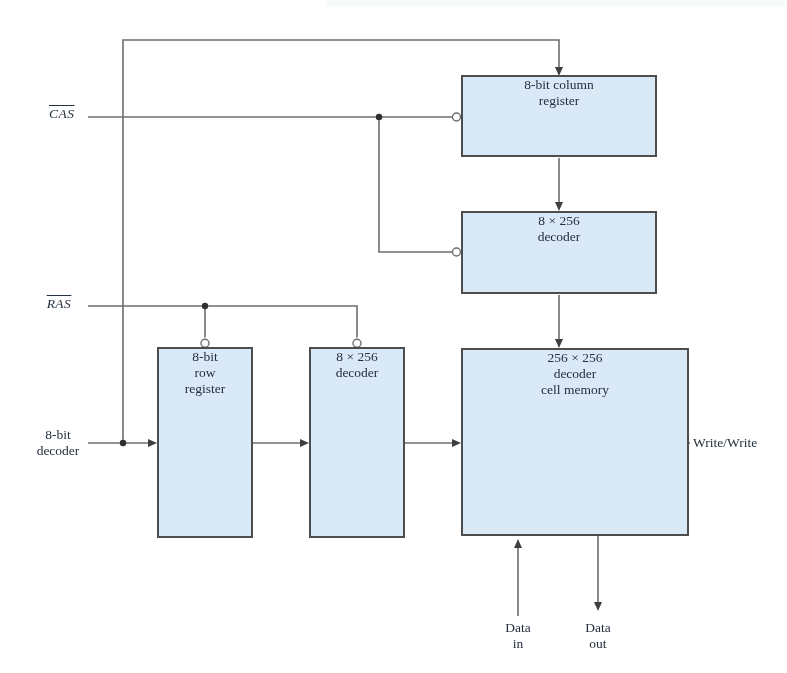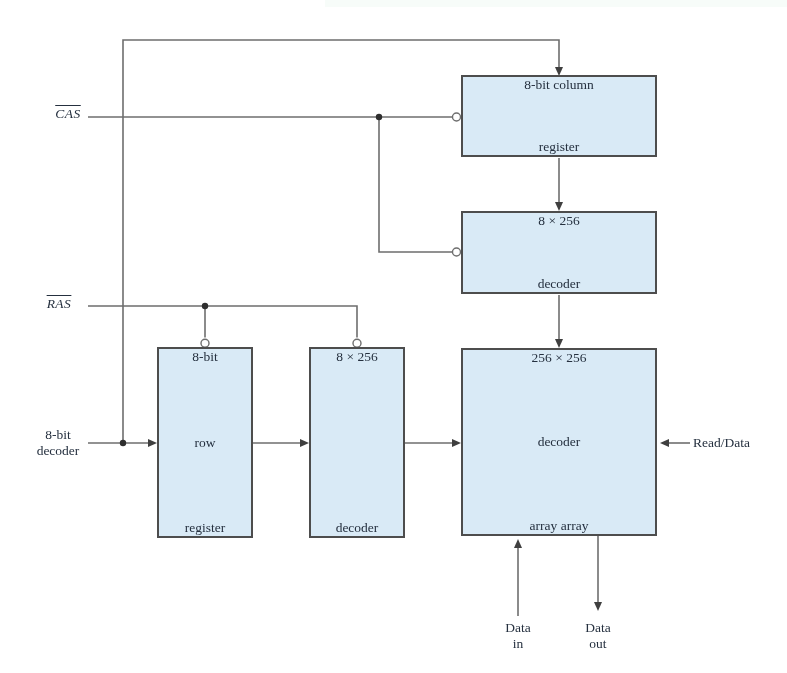--- a/index.html
+++ b/index.html
@@ -34,38 +34,38 @@
   .arrowhead { fill: var(--arrow-color); stroke: none; }
   .junction-dot { fill: #2e2e2e; stroke: none; }
   .bubble { fill: #ffffff; stroke: var(--line-color); stroke-width: 1.4; }
   .block {
     position: absolute;
     background: var(--block-fill);
     border: 2px solid var(--block-border);
     display: flex;
     flex-direction: column;
     align-items: center;
-    justify-content: space-between;
+    justify-content: flex-start;
     text-align: center;
     font-size: 13.5px;
     line-height: 16px;
   }
   .block-col-register { left: 461px; top: 75px;  width: 196px; height: 82px; }
   .block-col-decoder  { left: 461px; top: 211px; width: 196px; height: 83px; }
-  .block-memory       { left: 461px; top: 348px; width: 196px; height: 188px; }
+  .block-memory       { left: 461px; top: 348px; width: 228px; height: 188px; }
   .block-row-register { left: 157px; top: 347px; width: 96px;  height: 191px; }
   .block-row-decoder  { left: 309px; top: 347px; width: 96px;  height: 191px; }
   .sig-label {
     position: absolute;
     font-size: 13.5px;
     line-height: 16px;
     text-align: center;
     white-space: nowrap;
   }
-  .lbl-cas { left: 43px; top: 106px; width: 50px; text-align: center; }
+  .lbl-cas { left: 49px; top: 106px; width: 50px; text-align: left; }
   .lbl-ras { left: 34px; top: 296px; width: 50px; }
   .lbl-address { left: 18px; top: 427px; width: 80px; }
   .lbl-readwrite { left: 693px; top: 435px; text-align: left; }
   .lbl-data-in  { left: 488px; top: 620px; width: 60px; }
   .lbl-data-out { left: 568px; top: 620px; width: 60px; }
   .overbar {
     font-style: italic;
     text-decoration: overline;
     letter-spacing: 0.5px;
   }
@@ -148,21 +148,21 @@
   </div>
 
   <div class="block block-col-decoder">
     <span>8 × 256</span>
     <span>decoder</span>
   </div>
 
   <div class="block block-memory">
     <span>256 × 256</span>
     <span>decoder</span>
-    <span>array array</span>
+    <span>cell memory</span>
   </div>
 
   <div class="block block-row-register">
     <span>8-bit</span>
     <span>row</span>
     <span>register</span>
   </div>
 
   <div class="block block-row-decoder">
     <span>8 × 256</span>
@@ -176,21 +176,21 @@
   <div class="sig-label lbl-ras">
     <span class="overbar">RAS</span>
   </div>
 
   <div class="sig-label lbl-address">
     <div>8-bit</div>
     <div>decoder</div>
   </div>
 
   <div class="sig-label lbl-readwrite">
-    <span>Read/Data</span>
+    <span>Write/Write</span>
   </div>
 
   <div class="sig-label lbl-data-in">
     <div>Data</div>
     <div>in</div>
   </div>
 
   <div class="sig-label lbl-data-out">
     <div>Data</div>
     <div>out</div>

